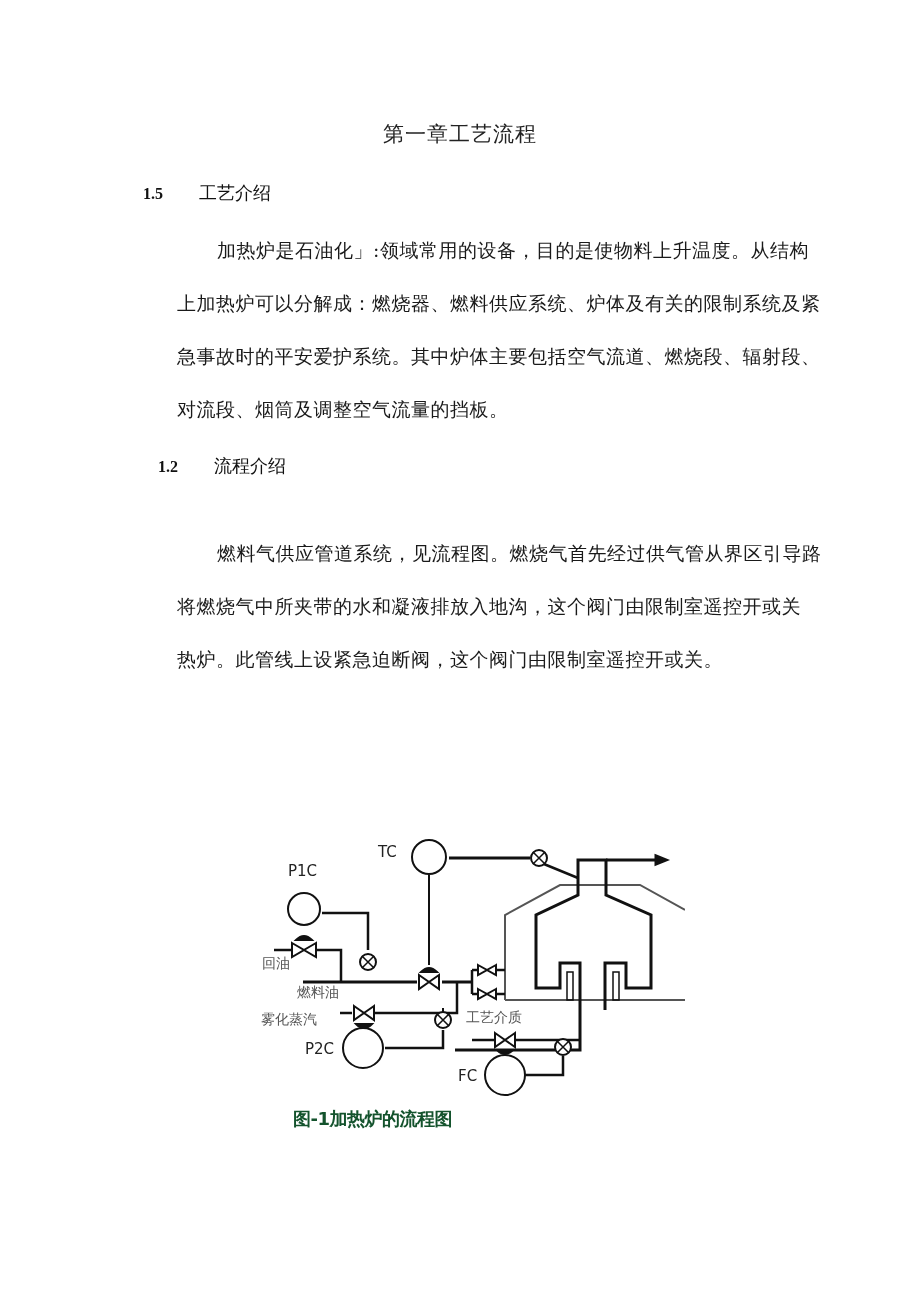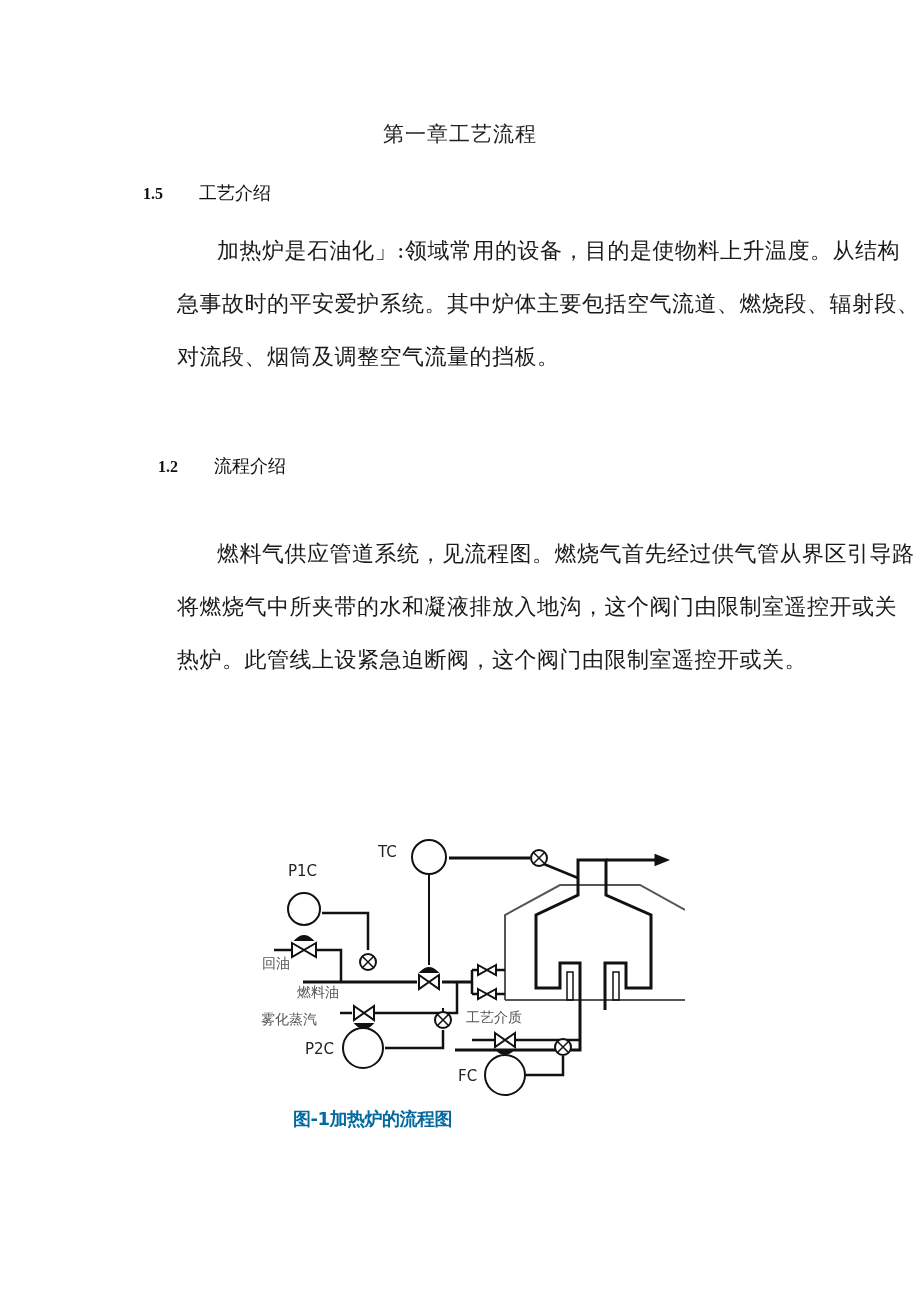--- a/index.html
+++ b/index.html
@@ -5,43 +5,44 @@
   html, body { margin: 0; padding: 0; background: #ffffff; }
   body { width: 920px; height: 1301px; position: relative; overflow: hidden;
          font-family: "DejaVu Serif", "Liberation Serif", serif; color: #1a1a1a; }
   .abs { position: absolute; }
   .chapter-title { left: 0; width: 920px; top: 120px; text-align: center; font-size: 21px;
                    font-family: "DejaVu Sans", "Liberation Sans", sans-serif; letter-spacing: 1px; color: #222; }
   .section { font-family: "DejaVu Sans", "Liberation Sans", sans-serif; font-size: 18px; color: #111; }
   .section .num { font-family: "Liberation Serif", serif; font-weight: bold; font-size: 16px; display: inline-block; width: 56px; }
   .sec1 { left: 143px; top: 181px; }
   .sec2 { left: 158px; top: 454px; }
-  .para { font-size: 22px; line-height: 53px; letter-spacing: 0.5px; }
+  .para { font-size: 19px; line-height: 53px; letter-spacing: 0.5px; }
   .para .line { display: block; white-space: nowrap; height: 53px; }
   .para1 { left: 177px; top: 224px; width: 620px; }
   .para2 { left: 177px; top: 527px; width: 620px; }
   .indent { padding-left: 40px; }
   .figure { left: 245px; top: 835px; width: 440px; height: 265px; }
   .figure svg { width: 440px; height: 265px; display: block; }
   .diag-label { font-family: "DejaVu Sans", "Liberation Sans", sans-serif; font-size: 15px; fill: #222; }
   .diag-cn { font-family: "DejaVu Serif", "Liberation Serif", serif; font-size: 14px; fill: #555; }
   .caption { left: 293px; top: 1107px; font-family: "DejaVu Sans", "Liberation Sans", sans-serif;
-             font-size: 18px; color: #0369a1; font-weight: bold; letter-spacing: -0.5px; }
+             font-size: 18px; color: #14532d; font-weight: bold; letter-spacing: -0.5px; }
 </style>
 </head>
 <body>
 
 <div class="abs chapter-title">第一章工艺流程</div>
 
 <div class="abs section sec1">
   <span class="num">1.5</span><span>工艺介绍</span>
 </div>
 
 <div class="abs para para1">
   <span class="line indent">加热炉是石油化」:领域常用的设备，目的是使物料上升温度。从结构</span>
+  <span class="line">上加热炉可以分解成：燃烧器、燃料供应系统、炉体及有关的限制系统及紧</span>
   <span class="line">急事故时的平安爱护系统。其中炉体主要包括空气流道、燃烧段、辐射段、</span>
   <span class="line">对流段、烟筒及调整空气流量的挡板。</span>
 </div>
 
 <div class="abs section sec2">
   <span class="num">1.2</span><span>流程介绍</span>
 </div>
 
 <div class="abs para para2">
   <span class="line indent">燃料气供应管道系统，见流程图。燃烧气首先经过供气管从界区引导路</span>

